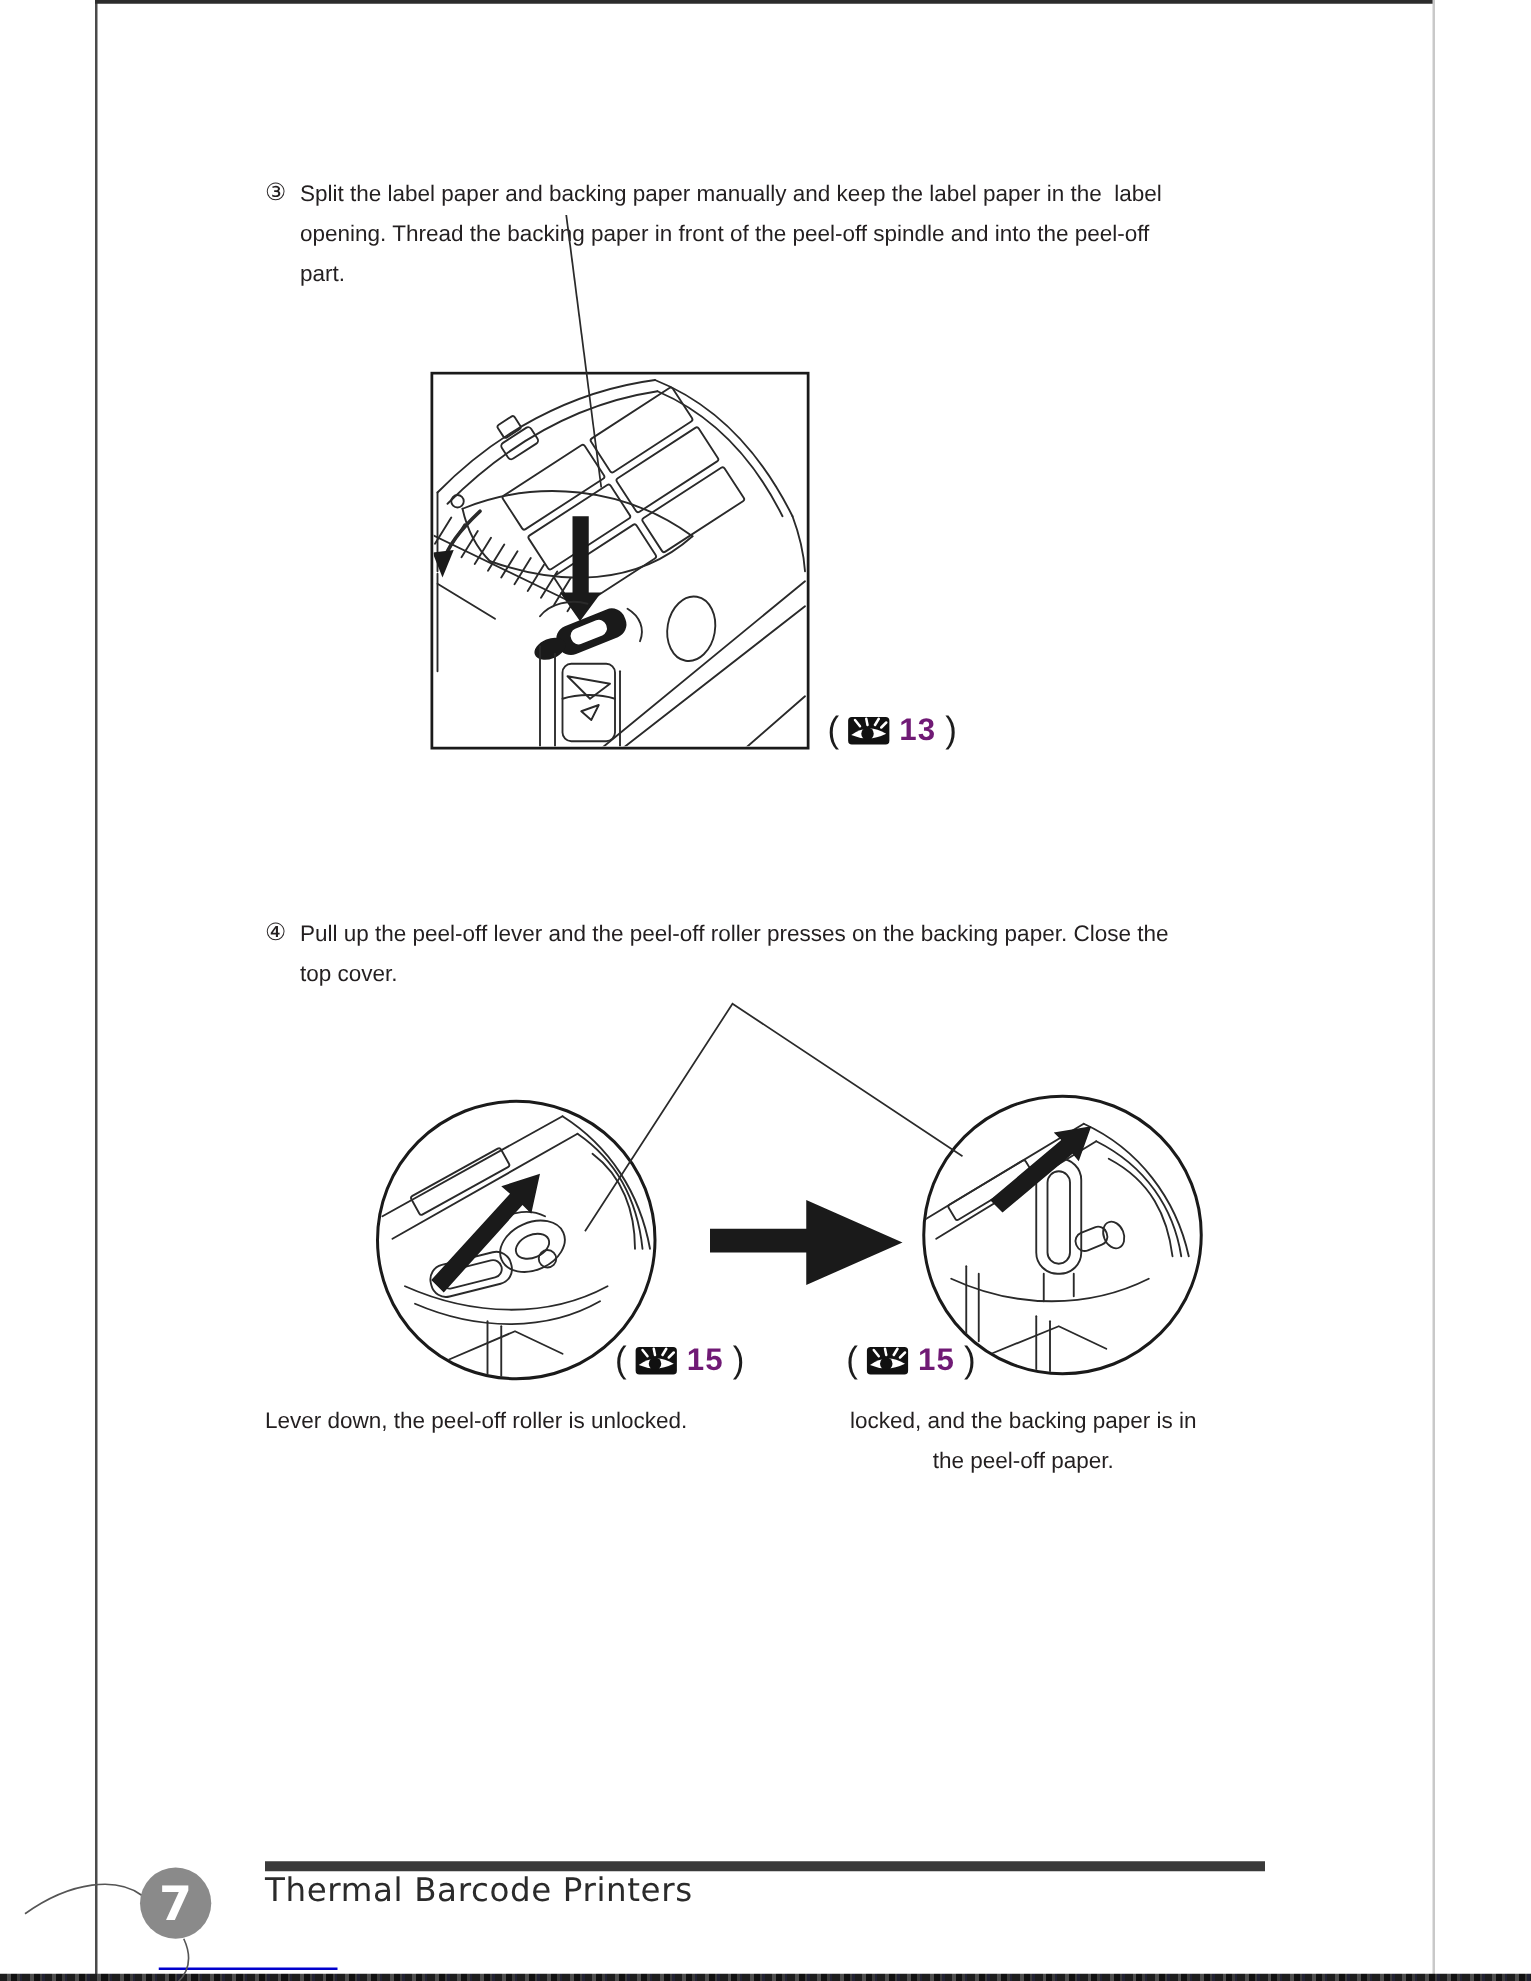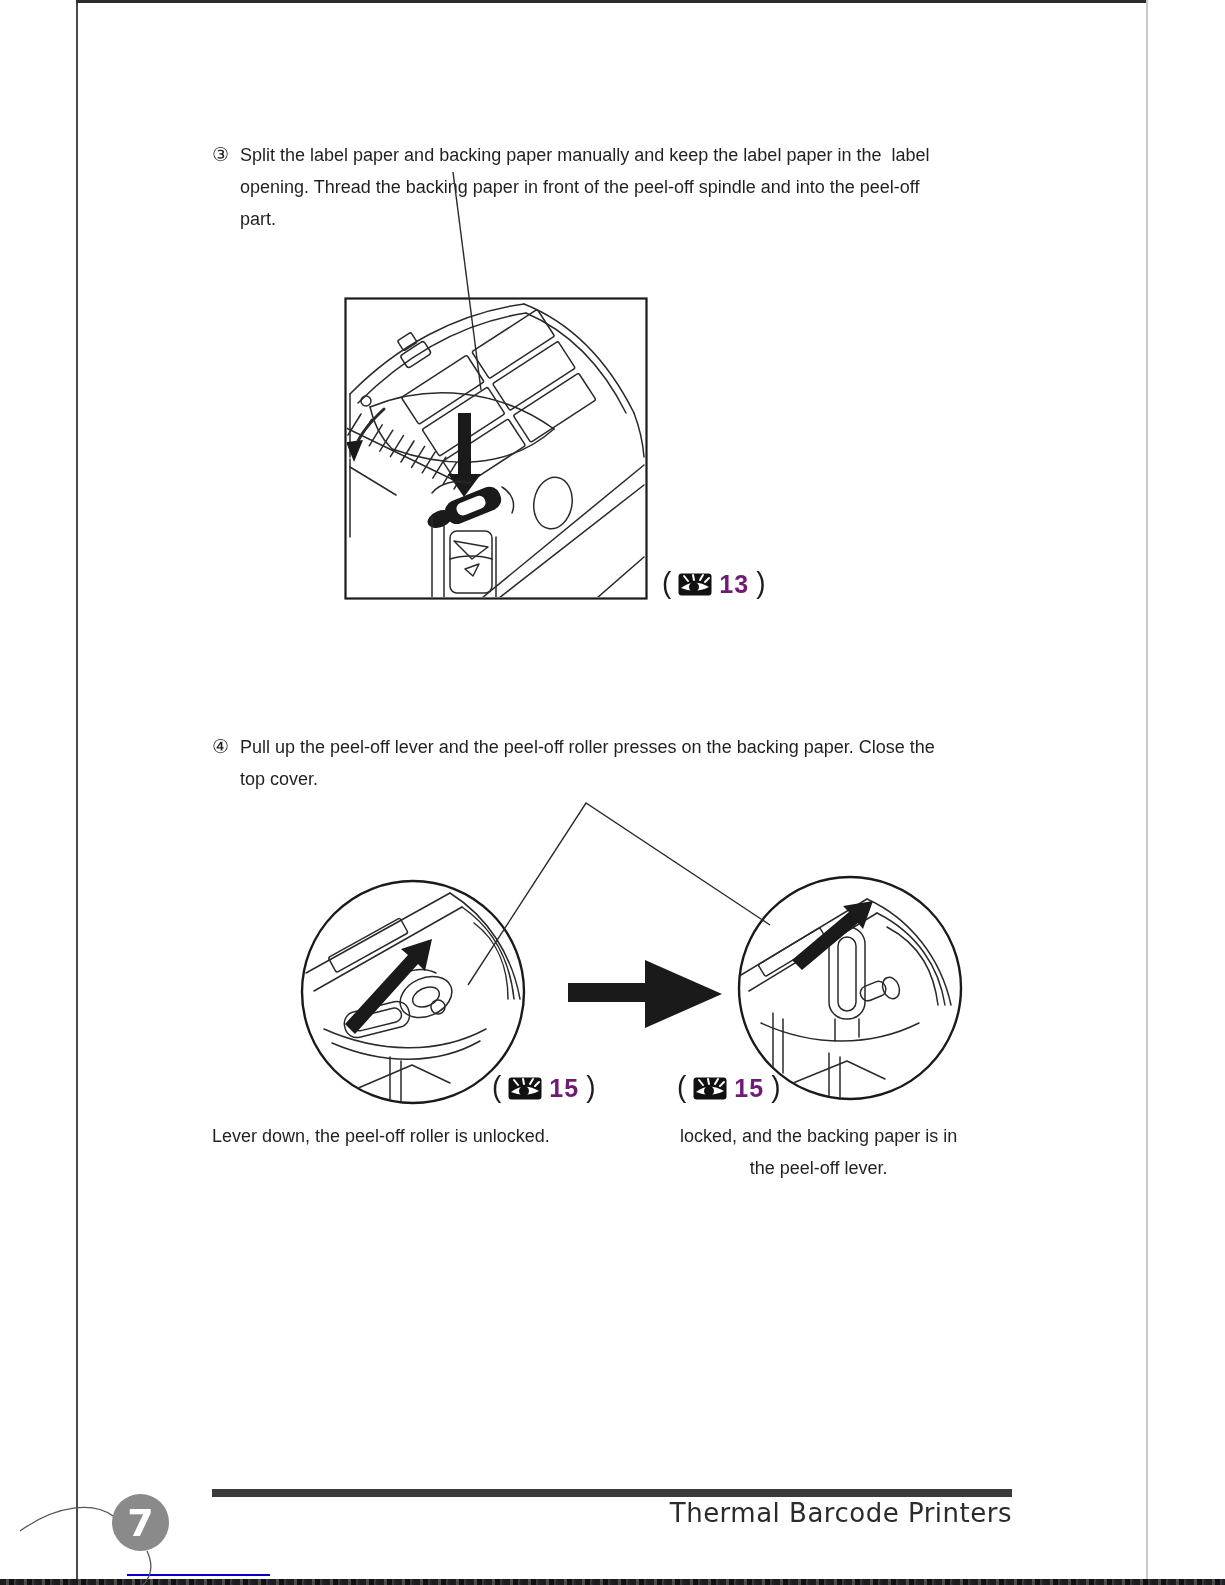--- a/index.html
+++ b/index.html
@@ -33,21 +33,21 @@
   #fig15-label{left:677px;top:1070px;}
   
   .fig-art{position:absolute;}
   #fig13-art{left:344px;top:297px;}
   #fig14-art{left:298px;top:877px;}
   #fig15-art{left:735px;top:873px;}
   #transition-arrow{left:560px;top:952px;}
   .overlay{position:absolute;left:0;top:0;width:1225px;height:1585px;pointer-events:none;}
   
   .footer-bar{position:absolute;left:212px;top:1489px;width:800px;height:8px;background:#3a3a3a;}
-  .footer-title{position:absolute;left:212px;top:1498px;width:800px;text-align:right;
+  .footer-title{position:absolute;left:212px;top:1498px;width:800px;text-align:left;
     font-family:"DejaVu Sans", sans-serif;font-size:26px;color:#2b2b2b;letter-spacing:0.5px;}
   .page-circle{position:absolute;left:112px;top:1494px;width:57px;height:57px;border-radius:50%;
     background:#8a8a8a;color:#ffffff;font-family:"DejaVu Sans", sans-serif;font-weight:bold;
     font-size:38px;display:flex;align-items:center;justify-content:center;}
   .link-line{position:absolute;left:127px;top:1574px;width:143px;height:2px;background:#0000cc;}
 </style>
 </head>
 <body>
 
 <div class="canvas">
@@ -279,21 +279,21 @@
     </svg>
     <span class="num">15</span>
     <span class="paren">)</span>
   </div>
 
   <div class="caption" id="caption-left">
     <div class="line">Lever down, the peel-off roller is unlocked.</div>
   </div>
   <div class="caption" id="caption-right">
     <div class="line">locked, and the backing paper is in</div>
-    <div class="line">the peel-off lever.</div>
+    <div class="line">the peel-off paper.</div>
   </div>
 
   <div class="footer-bar"></div>
   <div class="footer-title">Thermal Barcode Printers</div>
   <div class="page-circle">
     <span>7</span>
   </div>
   <div class="link-line"></div>
   <div class="bottom-noise"></div>
 

